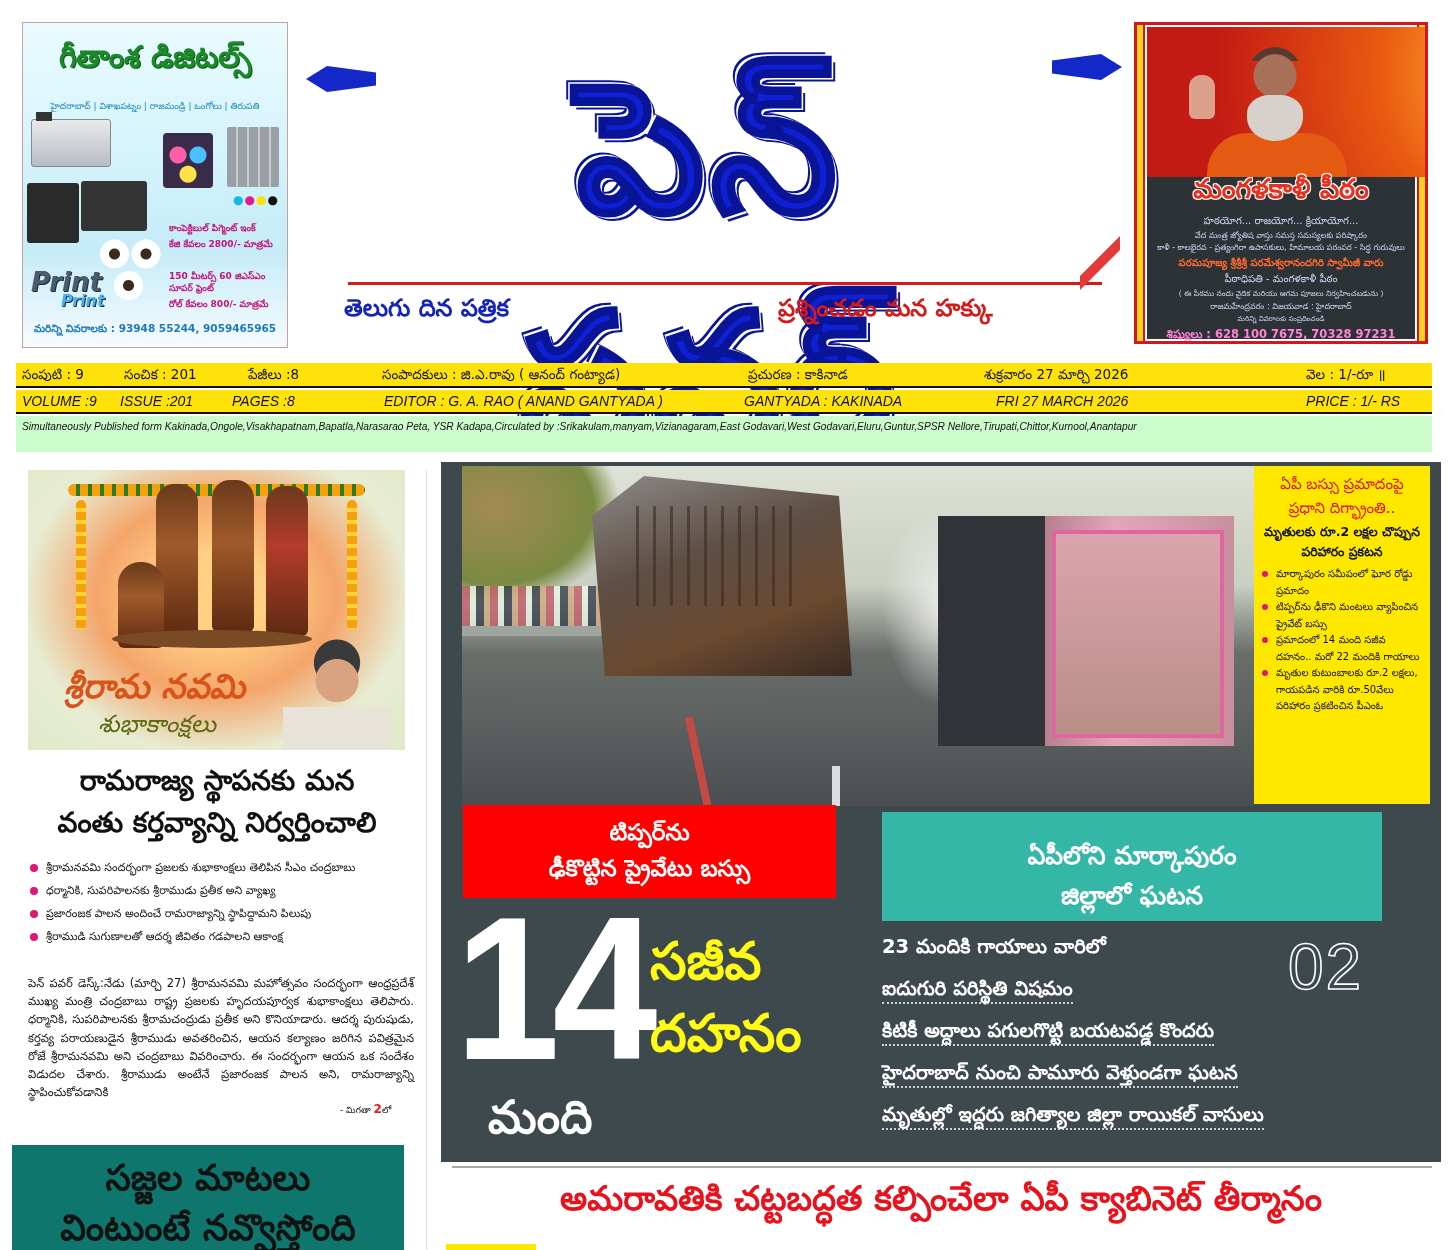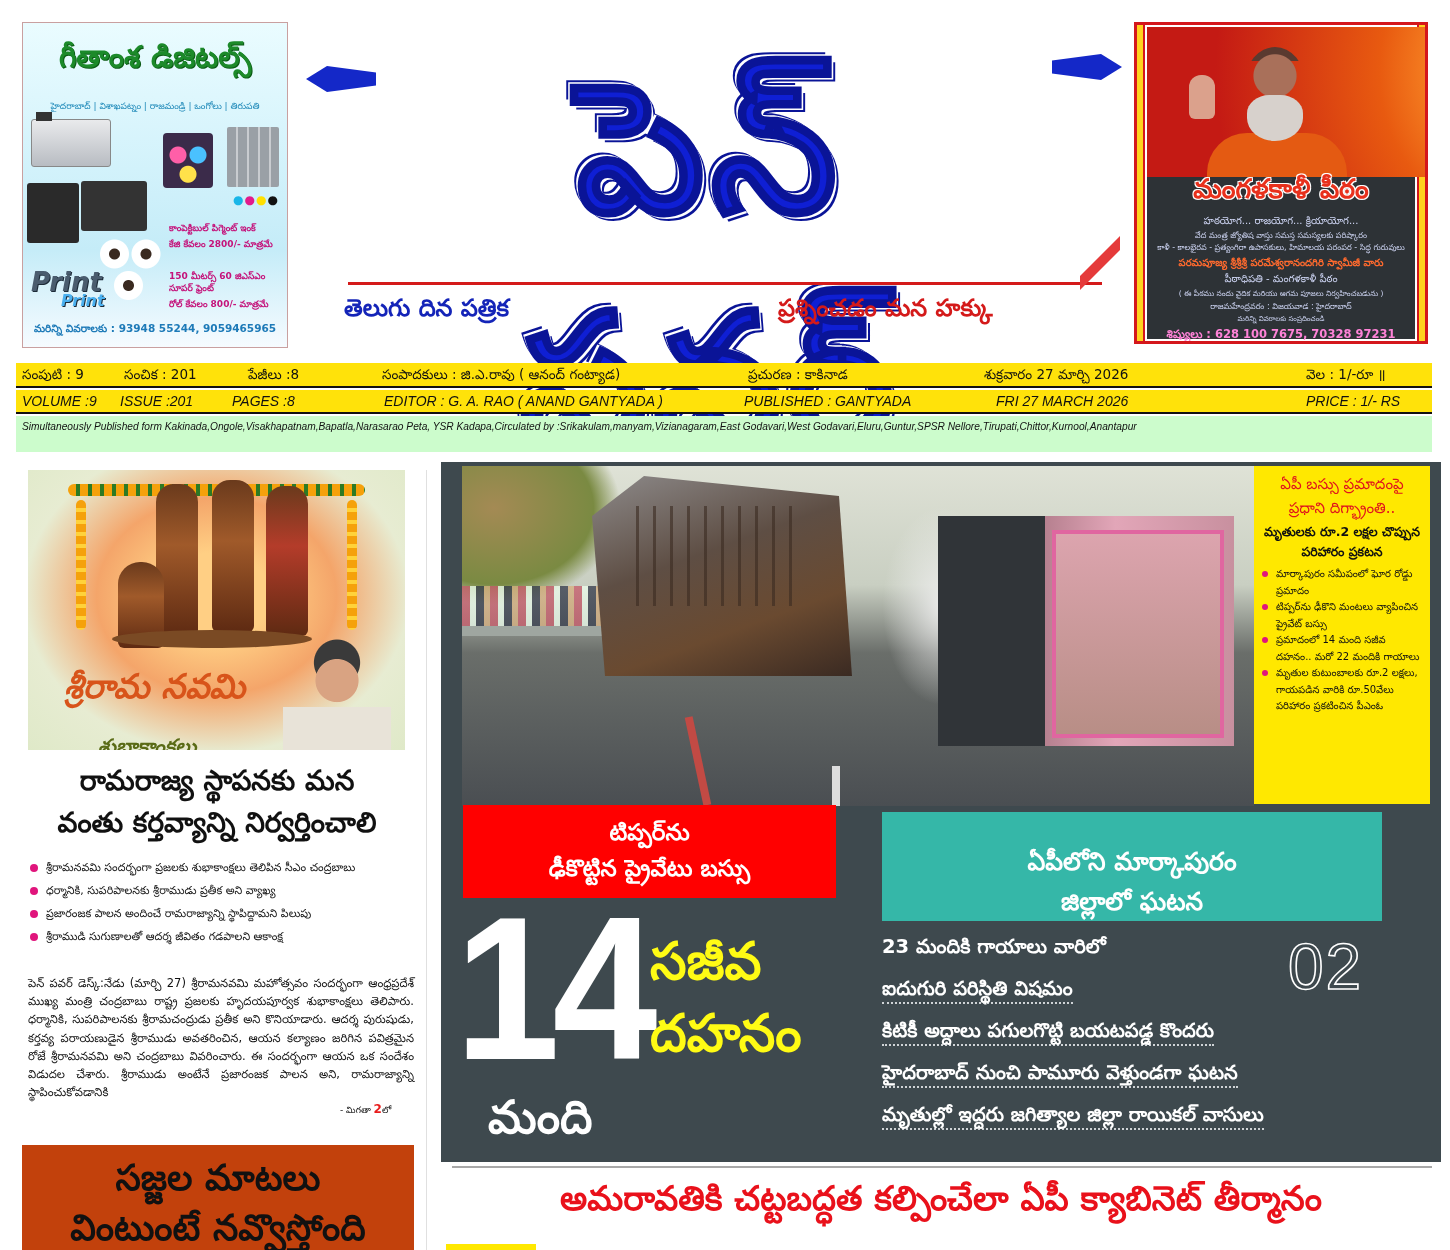--- a/index.html
+++ b/index.html
@@ -88,32 +88,32 @@
   .ram-ad .garland-l { position: absolute; left: 48px; top: 30px; width: 10px; height: 130px; background: repeating-linear-gradient(#f5a10b 0 8px, #ffd23a 8px 12px); border-radius: 5px; }
   .ram-ad .garland-r { position: absolute; right: 48px; top: 30px; width: 10px; height: 130px; background: repeating-linear-gradient(#f5a10b 0 8px, #ffd23a 8px 12px); border-radius: 5px; }
   .ram-ad .garland-top { position: absolute; left: 40px; right: 40px; top: 14px; height: 12px; background: repeating-linear-gradient(90deg, #f5a10b 0 8px, #2d7a24 8px 12px); border-radius: 6px; }
   .ram-ad .statue { position: absolute; width: 42px; background: linear-gradient(#6a3a1c, #a05a2a 40%, #5e2a12); border-radius: 18px 18px 6px 6px; }
   .ram-ad .s1 { left: 128px; top: 14px; height: 152px; }
   .ram-ad .s2 { left: 184px; top: 10px; height: 152px; }
   .ram-ad .s3 { left: 238px; top: 16px; height: 150px; background: linear-gradient(#6a3a1c, #b43c2a 40%, #5e2a12); }
   .ram-ad .s4 { left: 90px; top: 92px; width: 46px; height: 86px; border-radius: 22px 22px 6px 6px; }
   .ram-ad .base { position: absolute; left: 84px; top: 160px; width: 200px; height: 18px; background: #7a4a24; border-radius: 50%; }
   .ram-ad .greet1 { position: absolute; left: 36px; top: 196px; font-size: 34px; font-weight: bold; color: #d8541a; font-style: italic; }
-  .ram-ad .greet2 { position: absolute; left: 70px; top: 240px; font-size: 20px; font-weight: bold; color: #5a6b16; font-style: italic; margin-top: 24px; }
+  .ram-ad .greet2 { position: absolute; left: 70px; top: 240px; font-size: 24px; font-weight: normal; color: #5a6b16; font-style: italic; }
   .ram-ad .cm { position: absolute; right: 14px; bottom: 0; width: 108px; height: 112px; background: radial-gradient(circle at 50% 38%, #d9a382 0 24%, transparent 25%), radial-gradient(circle at 50% 22%, #3a3a3a 0 22%, transparent 23%), linear-gradient(transparent 62%, #e8e3d8 62%); }
 
   .story1-head { position: absolute; left: 22px; top: 760px; width: 390px; text-align: center; font-size: 28px; line-height: 42px; font-weight: bold; color: #111; }
   .bullets { position: absolute; left: 30px; top: 856px; width: 390px; list-style: none; font-size: 11px; line-height: 23px; }
   .bullets li { position: relative; padding-left: 16px; }
   .bullets li::before { content: ""; position: absolute; left: 0; top: 8px; width: 8px; height: 8px; border-radius: 50%; background: #e0157c; }
   .body1 { position: absolute; left: 28px; top: 974px; width: 386px; font-size: 11.5px; line-height: 18.2px; text-align: justify; color: #111; }
   .cont1 { position: absolute; left: 340px; top: 1102px; font-size: 9px; }
   .cont1 b { color: #e81c1c; font-size: 12px; }
 
-  .sajjala { position: absolute; left: 22px; top: 1145px; width: 392px; height: 105px; background: #c2410c; overflow: hidden; }
+  .sajjala { position: absolute; left: 12px; top: 1145px; width: 392px; height: 105px; background: #0f766e; overflow: hidden; }
   .sajjala .h { text-align: center; font-size: 36px; font-weight: bold; line-height: 50px; padding-top: 8px; color: #111; }
 
   
   .main-photo-frame { position: absolute; left: 441px; top: 462px; width: 1000px; height: 700px; background: #3e494e; }
   .photo {
     position: absolute; left: 462px; top: 466px; width: 792px; height: 340px; overflow: hidden;
     background: linear-gradient(180deg, #dfe2d6 0%, #c9cfc2 35%, #6a6e6a 55%, #4a4e52 100%);
   }
   .photo .hill { position: absolute; left: 0; top: 0; width: 160px; height: 140px; background: radial-gradient(ellipse at 20% 30%, #a48a54, #7a8a42 55%, transparent 70%); }
   .photo .bus { position: absolute; left: 130px; top: 10px; width: 260px; height: 200px; background: linear-gradient(160deg, #8d8a8a, #5e4e44 40%, #6a4a30 70%, #3a2a22); clip-path: polygon(0 20%, 20% 0, 95% 10%, 100% 100%, 5% 100%); }
@@ -127,21 +127,21 @@
   .photo .hose { position: absolute; left: 232px; top: 250px; width: 8px; height: 90px; background: #c24a44; transform: rotate(-12deg); }
 
   .sidebar-box { position: absolute; left: 1254px; top: 466px; width: 176px; height: 338px; background: #ffe800; padding: 6px 6px; }
   .sidebar-box .t1 { text-align: center; font-size: 15px; line-height: 24px; font-weight: normal; color: #e0141c; }
   .sidebar-box .t2 { text-align: center; font-size: 12.5px; line-height: 20px; font-weight: bold; color: #111; margin-top: 2px; }
   .sidebar-box ul { list-style: none; margin-top: 4px; }
   .sidebar-box li { position: relative; padding-left: 16px; font-size: 10px; line-height: 16.5px; color: #111; }
   .sidebar-box li::before { content: ""; position: absolute; left: 2px; top: 5px; width: 6px; height: 6px; border-radius: 50%; background: #e0157c; }
 
   .red-box { position: absolute; left: 463px; top: 805px; width: 373px; height: 93px; background: #ff0000; color: #fff; text-align: center; font-size: 23px; line-height: 36px; font-weight: bold; padding-top: 9px; }
-  .teal-box { position: absolute; left: 882px; top: 812px; width: 500px; height: 109px; background: #35b7a8; color: #fff; text-align: center; font-size: 25px; line-height: 40px; font-weight: bold; padding-top: 30px; }
+  .teal-box { position: absolute; left: 882px; top: 812px; width: 500px; height: 109px; background: #35b7a8; color: #fff; text-align: center; font-size: 25px; line-height: 40px; font-weight: bold; padding-top: 24px; }
 
   .big14 { position: absolute; left: 455px; top: 898px; font-family: "Liberation Sans", sans-serif; font-weight: bold; font-size: 205px; line-height: 180px; color: #fff; letter-spacing: -8px; transform: scaleX(0.92); transform-origin: left; }
   .sajeeva { position: absolute; left: 650px; top: 925px; font-size: 52px; line-height: 72px; font-weight: bold; color: #fffb14; }
   .mandi { position: absolute; left: 488px; top: 1090px; font-size: 46px; font-weight: bold; color: #fff; }
 
   .details { position: absolute; left: 882px; top: 926px; width: 540px; }
   .details .row { position: relative; font-size: 19.5px; line-height: 42px; color: #fff; font-weight: bold; white-space: nowrap; }
   .details .row .u { border-bottom: 2px dotted #cfd3d6; padding-bottom: 2px; }
   .big02 { position: absolute; left: 1288px; top: 930px; font-family: "Liberation Sans", sans-serif; font-size: 64px; font-weight: 200; color: transparent; -webkit-text-stroke: 1.6px #fff; letter-spacing: 2px; }
 
@@ -206,21 +206,21 @@
   <span style="left:366px">సంపాదకులు : జి.ఎ.రావు ( ఆనంద్ గంట్యాడ)</span>
   <span style="left:732px">ప్రచురణ : కాకినాడ</span>
   <span style="left:968px">శుక్రవారం 27 మార్చి 2026</span>
   <span style="left:1290px">వెల : 1/-రూ ॥</span>
 </div>
 <div class="strip en">
   <span style="left:6px">VOLUME :9</span>
   <span style="left:104px">ISSUE :201</span>
   <span style="left:216px">PAGES :8</span>
   <span style="left:368px">EDITOR : G. A. RAO ( ANAND GANTYADA )</span>
-  <span style="left:728px">PUBLISHED : GANTYADA</span>
+  <span style="left:728px">GANTYADA : KAKINADA</span>
   <span style="left:980px">FRI 27 MARCH 2026</span>
   <span style="left:1290px">PRICE :   1/- RS</span>
 </div>
 <div class="circ">Simultaneously Published form Kakinada,Ongole,Visakhapatnam,Bapatla,Narasarao Peta, YSR Kadapa,Circulated by :Srikakulam,manyam,Vizianagaram,East Godavari,West Godavari,Eluru,Guntur,SPSR Nellore,Tirupati,Chittor,Kurnool,Anantapur</div>
 
 <div class="col-left-rule"></div>
 
 <div class="ram-ad">
   <div class="garland-top"></div>
   <div class="garland-l"></div>

